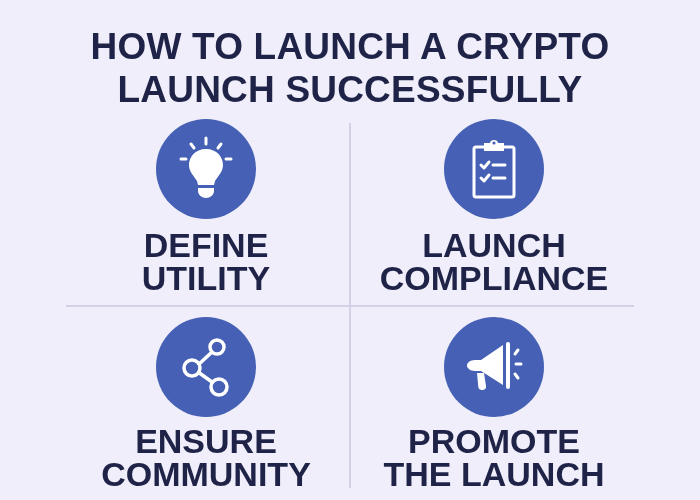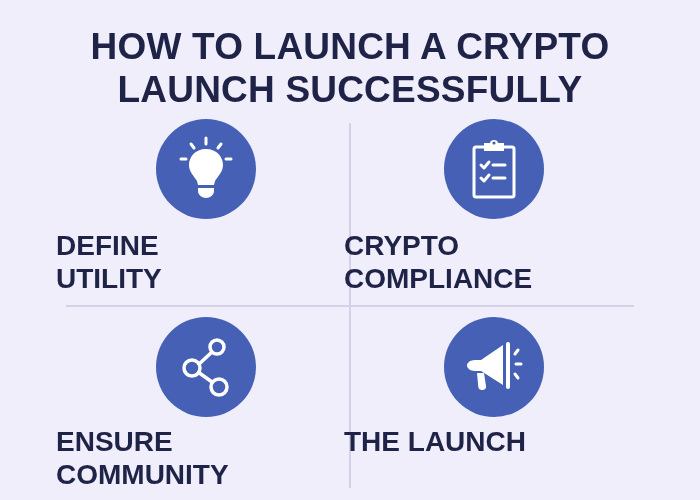--- a/index.html
+++ b/index.html
@@ -25,22 +25,22 @@
     position:absolute; left:66px; top:305px; width:568px; height:2px;
     background:#d3d2e6;
   }
   .circle {
     position:absolute; width:100px; height:100px; border-radius:50%;
     background:#4560b4;
     display:flex; align-items:center; justify-content:center;
   }
   .circle svg { display:block; }
   .label {
-    position:absolute; width:300px; text-align:left;
-    font-weight:700; font-size:28px; line-height:33px;
+    position:absolute; width:300px; text-align:center;
+    font-weight:700; font-size:34px; line-height:33px;
     color:#1f2347;
   }
   .label span { display:block; }
 </style>
 </head>
 <body>
 
 <div class="title">
   <div>HOW TO LAUNCH A CRYPTO</div>
   <div>LAUNCH SUCCESSFULLY</div>
@@ -74,21 +74,21 @@
     <circle cx="35" cy="9" r="1.6" fill="#4560b4"></circle>
     <g stroke="#fff" stroke-width="3" stroke-linecap="round" stroke-linejoin="round" fill="none">
       <polyline points="22,31 25,34 30,28"></polyline>
       <line x1="34" y1="31" x2="46" y2="31"></line>
       <polyline points="22,44 25,47 30,41"></polyline>
       <line x1="34" y1="44" x2="46" y2="44"></line>
     </g>
   </svg>
 </div>
 <div class="label" style="left:344px; top:229px;">
-  <span>CRYPTO</span>
+  <span>LAUNCH</span>
   <span>COMPLIANCE</span>
 </div>
 
 <div class="circle" style="left:156px; top:317px;">
   <svg width="70" height="70" viewBox="0 0 70 70">
     <g stroke="#fff" stroke-width="3.5" fill="none">
       <line x1="27" y1="33" x2="41" y2="20"></line>
       <line x1="27" y1="40" x2="41" y2="50"></line>
       <circle cx="46" cy="15" r="7"></circle>
       <circle cx="21" cy="36" r="8"></circle>
@@ -107,14 +107,15 @@
     <rect x="47" y="10" width="4" height="47" rx="2" fill="#fff"></rect>
     <path d="M18 41 L25 41 L27 54 C27.5 57 25 58 23 58 C21 58 19.5 57 19.3 55 Z" fill="#fff"></path>
     <g stroke="#fff" stroke-width="3" stroke-linecap="round">
       <line x1="56" y1="22" x2="59" y2="18"></line>
       <line x1="57" y1="32" x2="62" y2="32"></line>
       <line x1="56" y1="42" x2="59" y2="46"></line>
     </g>
   </svg>
 </div>
 <div class="label" style="left:344px; top:425px;">
+  <span>PROMOTE</span>
   <span>THE LAUNCH</span>
 </div>
 
 </body></html>

